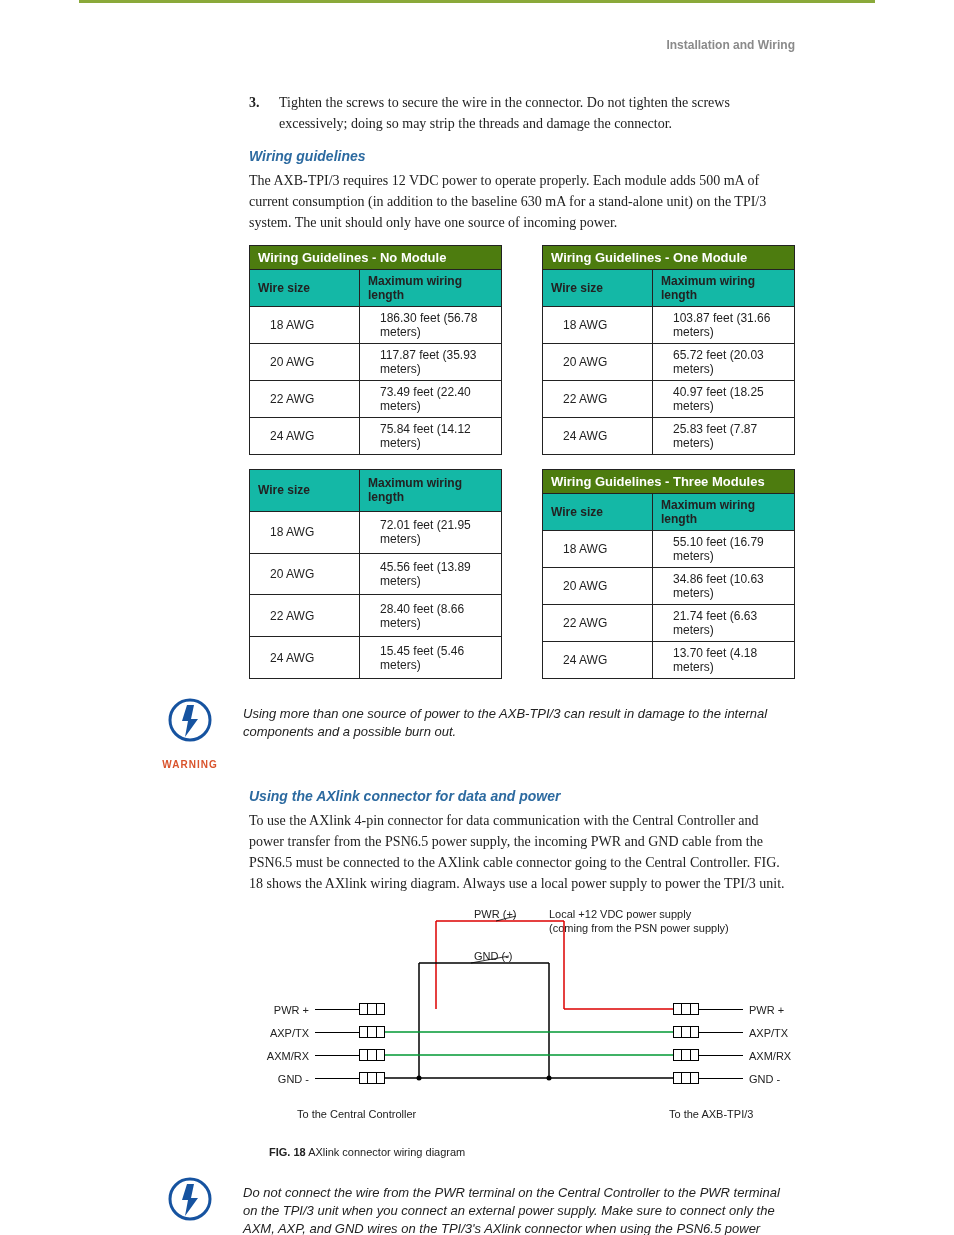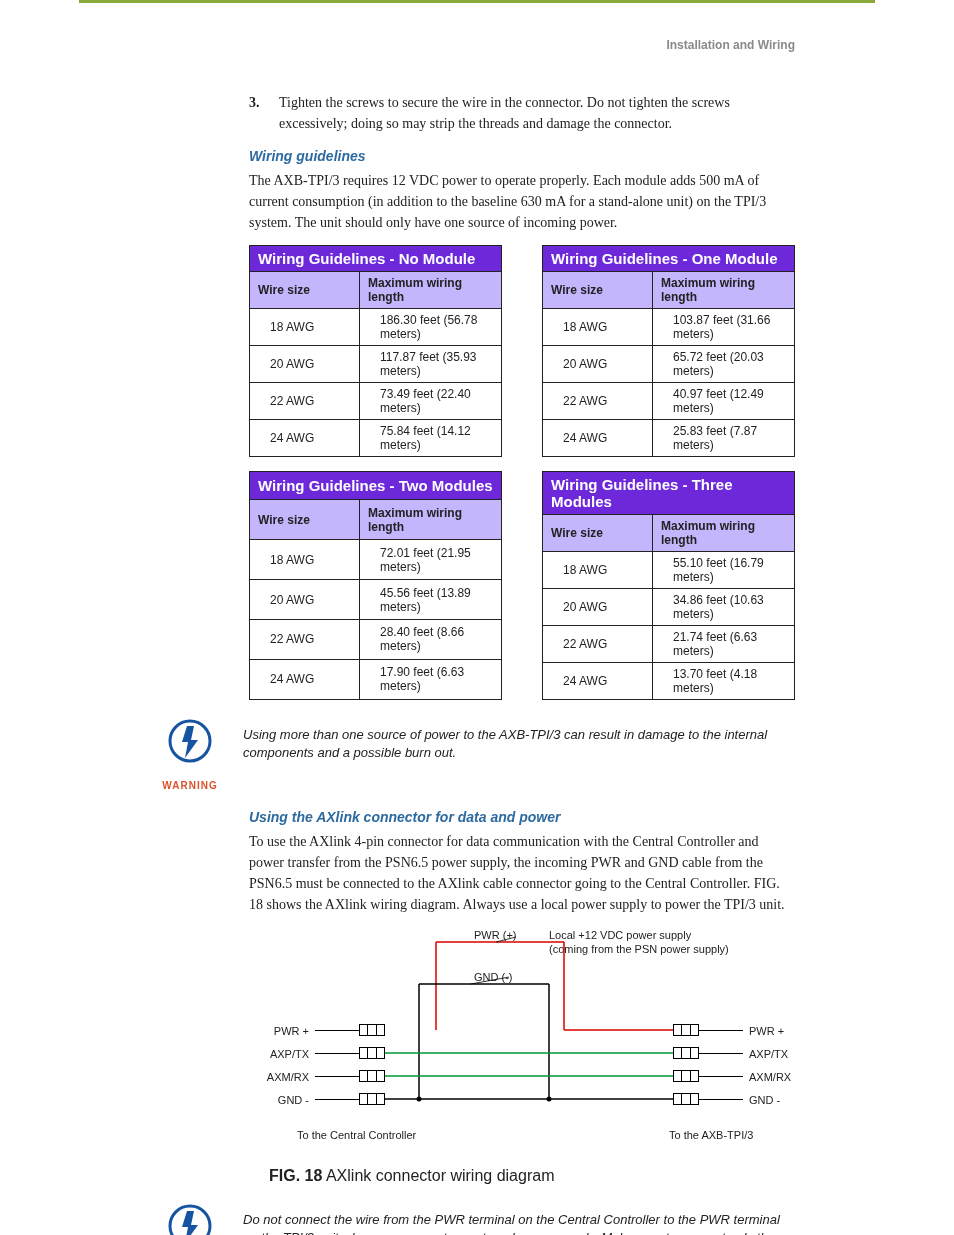--- a/index.html
+++ b/index.html
@@ -49,33 +49,33 @@
     gap: 40px;
     margin-bottom: 14px;
   }
   .guide-table {
     border-collapse: collapse;
     font-family: Arial, Helvetica, sans-serif;
     font-size: 12px;
     width: 330px;
   }
   .guide-table .title-row td {
-    background: #6d28d9;
+    background: #4d7c0f;
     color: #fff;
     font-weight: bold;
     padding: 4px 8px;
-    font-size: 15px;
+    font-size: 13px;
     border: 1px solid #222;
   }
   .guide-table th {
     text-align: left;
     font-weight: bold;
     padding: 4px 8px;
     border: 1px solid #222;
-    background: #c4b5fd;
+    background: #14b8a6;
   }
   .guide-table td {
     padding: 4px 20px;
     border: 1px solid #222;
   }
   .col1 { width: 110px; }
   .warning-block {
     display: flex;
     align-items: flex-start;
     gap: 22px;
@@ -101,21 +101,21 @@
     font-size: 13px;
     line-height: 1.4;
     padding-top: 8px;
   }
   .figure {
     margin: 14px 0 8px 0;
     text-align: center;
   }
   .fig-caption {
     font-family: Arial, Helvetica, sans-serif;
-    font-size: 16px;
+    font-size: 11px;
     text-align: left;
     margin-top: 8px;
     padding-left: 20px;
   }
   .fig-caption .fb { font-weight: bold; }
   .footer {
     display: flex;
     justify-content: space-between;
     margin-top: 50px;
     font-family: Arial, Helvetica, sans-serif;
@@ -196,55 +196,52 @@
         <tr>
               <td>18 AWG</td>
               <td>103.87 feet (31.66 meters)</td>
             </tr>
         <tr>
               <td>20 AWG</td>
               <td>65.72 feet (20.03 meters)</td>
             </tr>
         <tr>
               <td>22 AWG</td>
-              <td>40.97 feet (12.49 meters)</td>
+              <td>40.97 feet (18.25 meters)</td>
             </tr>
         <tr>
               <td>24 AWG</td>
               <td>25.83 feet (7.87 meters)</td>
             </tr>
       </tbody>
         </table>
     </div>
 
     <div class="table-pair">
       <table class="guide-table">
         <tbody>
-            <tr class="title-row">
-              <td colspan="2">Wiring Guidelines - Two Modules</td>
-            </tr>
         <tr>
               <th class="col1">Wire size</th>
               <th>Maximum wiring length</th>
             </tr>
         <tr>
               <td>18 AWG</td>
               <td>72.01 feet (21.95 meters)</td>
             </tr>
         <tr>
               <td>20 AWG</td>
               <td>45.56 feet (13.89 meters)</td>
             </tr>
         <tr>
               <td>22 AWG</td>
               <td>28.40 feet (8.66 meters)</td>
             </tr>
         <tr>
               <td>24 AWG</td>
-              <td>17.90 feet (6.63 meters)</td>
+              <td>15.45 feet (5.46 meters)</td>
             </tr>
       </tbody>
         </table>
       <table class="guide-table">
         <tbody>
             <tr class="title-row">
               <td colspan="2">Wiring Guidelines - Three Modules</td>
             </tr>
         <tr>
               <th class="col1">Wire size</th>

